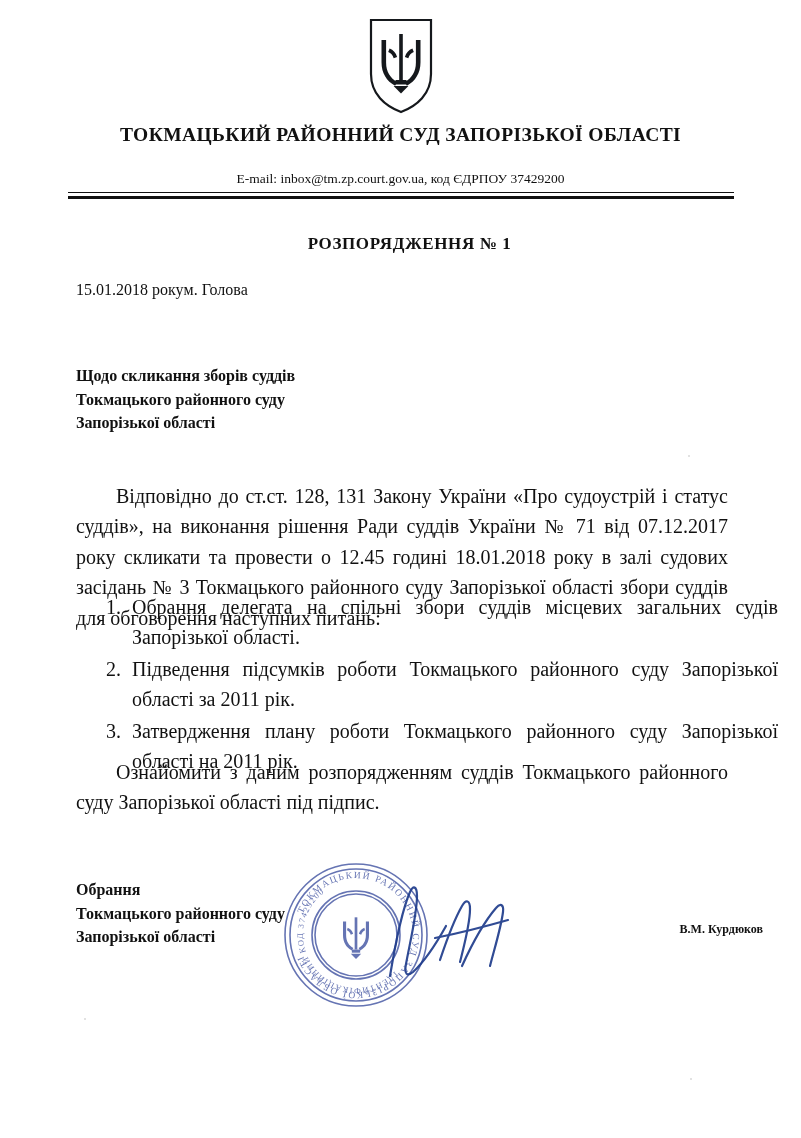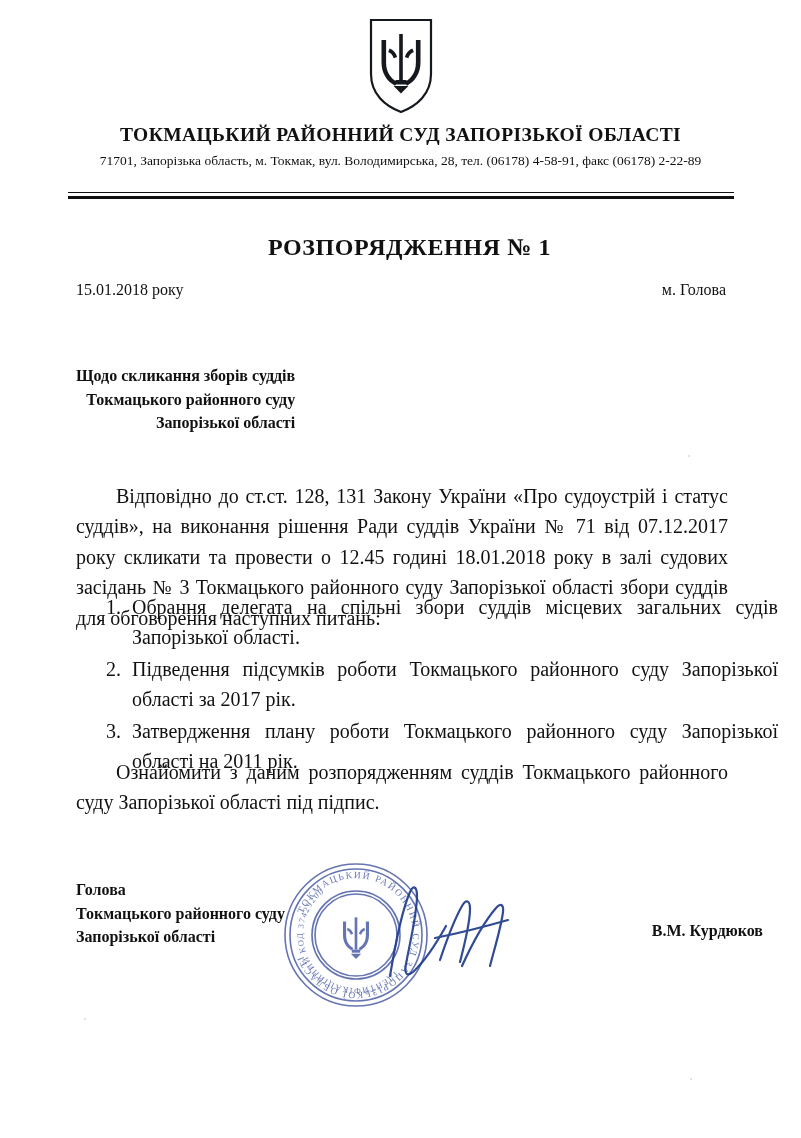--- a/index.html
+++ b/index.html
@@ -70,46 +70,45 @@
   .rule.thick { top: 196px; height: 3px; }
 
   
   .doc-title {
     position: absolute;
     top: 234px;
     left: 18px;
     right: 0;
     text-align: center;
     font-weight: bold;
-    font-size: 24px;
+    font-size: 17px;
     letter-spacing: 0.6px;
     font-family: Liberation Serif, serif;
   }
 
   
   .meta-row {
     position: absolute;
     top: 281px;
     left: 76px;
     width: 650px;
     display: flex;
-    justify-content: space-between;
     font-size: 16px;
   }
 
   
   .subject {
     position: absolute;
     top: 364px;
     left: 76px;
     font-weight: bold;
     font-size: 16px;
     line-height: 1.47;
   }
-  .subject div { white-space: nowrap; text-align: right; }
+  .subject div { white-space: nowrap; }
 
   
   .body-par {
     position: absolute;
     left: 76px;
     width: 652px;
     font-size: 20px;
     line-height: 1.52;
     text-align: justify;
     text-justify: inter-word;
@@ -146,21 +145,21 @@
     font-size: 16px;
     line-height: 1.47;
   }
   .sign-left div { white-space: nowrap; }
 
   .sign-name {
     position: absolute;
     top: 922px;
     right: 38px;
     font-weight: bold;
-    font-size: 16px;
+    font-size: 12px;
     white-space: nowrap;
     margin-left: 12px;
   }
 
   
   .stamp {
     position: absolute;
     top: 860px;
     left: 281px;
     width: 150px;
@@ -199,21 +198,21 @@
         <path d="M55.5 22 h-4.6 v22.5 c0 9.5-4.2 15.5-11.2 19.6 l2.2 3.6 C50.4 63 55.5 55.2 55.5 44.2 Z"></path>
         <path d="M24.6 30.5 c3.6 1.4 6.3 4.3 7.5 8.4 l-3.4 1.3 c-1-3.2-2.8-5.2-5.5-6.3 Z"></path>
         <path d="M47.4 30.5 c-3.6 1.4-6.3 4.3-7.5 8.4 l3.4 1.3 c1-3.2 2.8-5.2 5.5-6.3 Z"></path>
         <path d="M30.5 62 h11 v4.5 h-11 z"></path>
         <path d="M28.6 68 h14.8 l-7.4 7.5 z"></path>
       </g>
     </svg>
   </div>
 
   <div class="org-title">ТОКМАЦЬКИЙ РАЙОННИЙ СУД ЗАПОРІЗЬКОЇ ОБЛАСТІ</div>
-  <div class="org-line addr">71701, Запорізька область, м. Токмак, вул. Володимирська, 28, тел. (06178) 4-58-91, факс (06178) 2-22-89</div>
+  <div class="org-line email">E-mail: inbox@tm.zp.court.gov.ua, код ЄДРПОУ 37429200</div>
 
   <div class="rule thin"></div>
   <div class="rule thick"></div>
 
   <div class="doc-title">РОЗПОРЯДЖЕННЯ № 1</div>
 
   <div class="meta-row">
     <span>15.01.2018 року</span>
     <span>м. Голова</span>
   </div>
@@ -221,28 +220,28 @@
   <div class="subject">
     <div>Щодо скликання зборів суддів</div>
     <div>Токмацького районного суду</div>
     <div>Запорізької області</div>
   </div>
 
   <div class="body-par par-1">Відповідно до ст.ст. 128, 131 Закону України «Про судоустрій і статус суддів», на виконання рішення Ради суддів України № 71 від 07.12.2017 року скликати та провести о 12.45 годині 18.01.2018 року в залі судових засідань № 3 Токмацького районного суду Запорізької області збори суддів для обговорення наступних питань:</div>
 
   <ol class="items">
     <li>Обрання делегата на спільні збори суддів місцевих загальних судів Запорізької області.</li>
-    <li>Підведення підсумків роботи Токмацького районного суду Запорізької області за 2017 рік.</li>
+    <li>Підведення підсумків роботи Токмацького районного суду Запорізької області за 2011 рік.</li>
     <li>Затвердження плану роботи Токмацького районного суду Запорізької області на 2011 рік.</li>
   </ol>
 
   <div class="body-par par-2">Ознайомити з даним розпорядженням суддів Токмацького районного суду Запорізької області під підпис.</div>
 
   <div class="sign-left">
-    <div>Голова</div>
+    <div>Обрання</div>
     <div>Токмацького районного суду</div>
     <div>Запорізької області</div>
   </div>
   <div class="sign-name">В.М. Курдюков</div>
 
   <svg class="stamp" viewBox="0 0 150 150" aria-hidden="true">
     <g fill="none" stroke="#2b3f96" stroke-width="1.6">
       <circle cx="75" cy="75" r="71"></circle>
       <circle cx="75" cy="75" r="66"></circle>
       <circle cx="75" cy="75" r="44"></circle>

